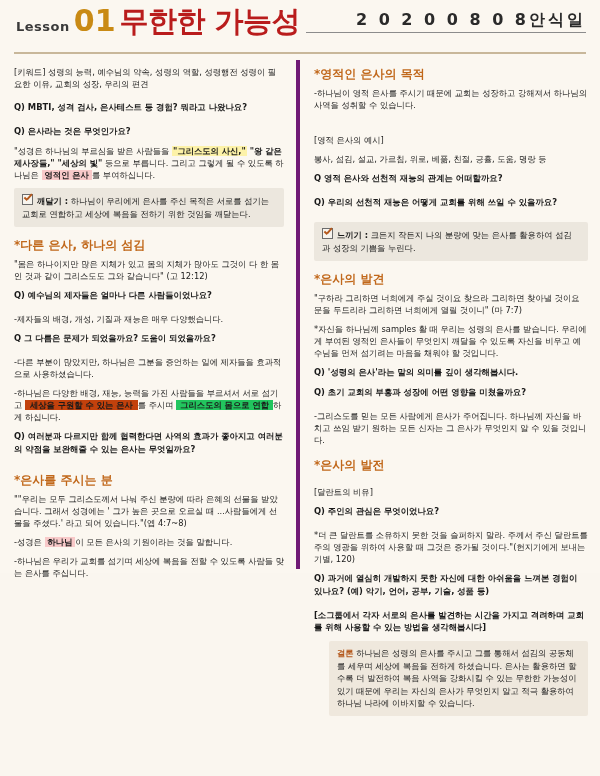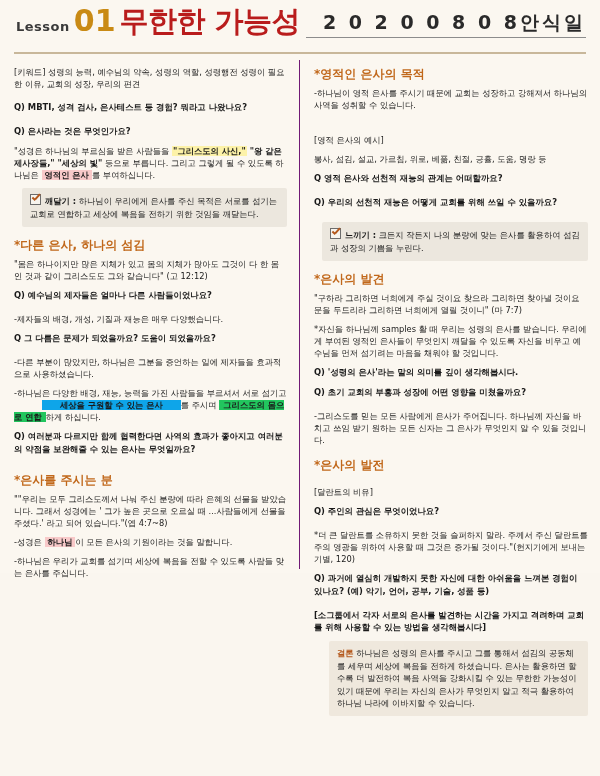--- a/index.html
+++ b/index.html
@@ -50,21 +50,21 @@
     font-weight: bold;
     color: #b91c1c;
     line-height: 1;
     letter-spacing: -0.5px;
   }
   .date-block {
     position: absolute;
     right: 14px;
     top: 10px;
     text-align: right;
-    font-size: 19px;
+    font-size: 16px;
     letter-spacing: 3px;
     color: #2a2a2a;
     font-weight: bold;
   }
   .date-block .dateline {
     display: inline-block;
     padding-bottom: 2px;
   }
   .date-underline {
     width: 280px;
@@ -89,21 +89,21 @@
     right: 0;
     bottom: 4px;
     display: flex;
     gap: 0;
   }
   .col {
     width: 50%;
     box-sizing: border-box;
     padding: 6px 12px 4px 14px;
   }
-  .col.left  { border-right: 1px solid #701a75; }
+  .col.left  { border-right: 4px solid #701a75; }
   .q {
     font-weight: bold;
     font-size: 8.4px;
     line-height: 1.45;
     margin: 0 0 8px 0;
   }
   .h-orange {
     color: #c1681b;
     font-weight: bold;
     font-size: 12px;
@@ -120,34 +120,33 @@
   }
   .hl-yellow {
     background: #fdf2a8;
     padding: 0 1px;
   }
   .hl-pink {
     background: #f8c9c9;
     padding: 0 3px;
   }
   .hl-green {
-    background: #0ea5e9;
-    padding: 0 18px;
-    margin-left: 28px;
+    background: #c2410c;
+    padding: 0 5px;
   }
   .hl-blue {
     background: #22c55e;
     padding: 0 4px;
   }
   
   .callout {
     background: #ece7de;
     border-radius: 2px;
     padding: 6px 8px 7px 8px;
-    margin: 2px 0 10px 8px;
+    margin: 2px 0 10px 0;
     font-size: 8.3px;
     line-height: 1.5;
   }
   .callout .ct {
     font-weight: bold;
     display: inline;
   }
   .check {
     display: inline-block;
     width: 9px;

